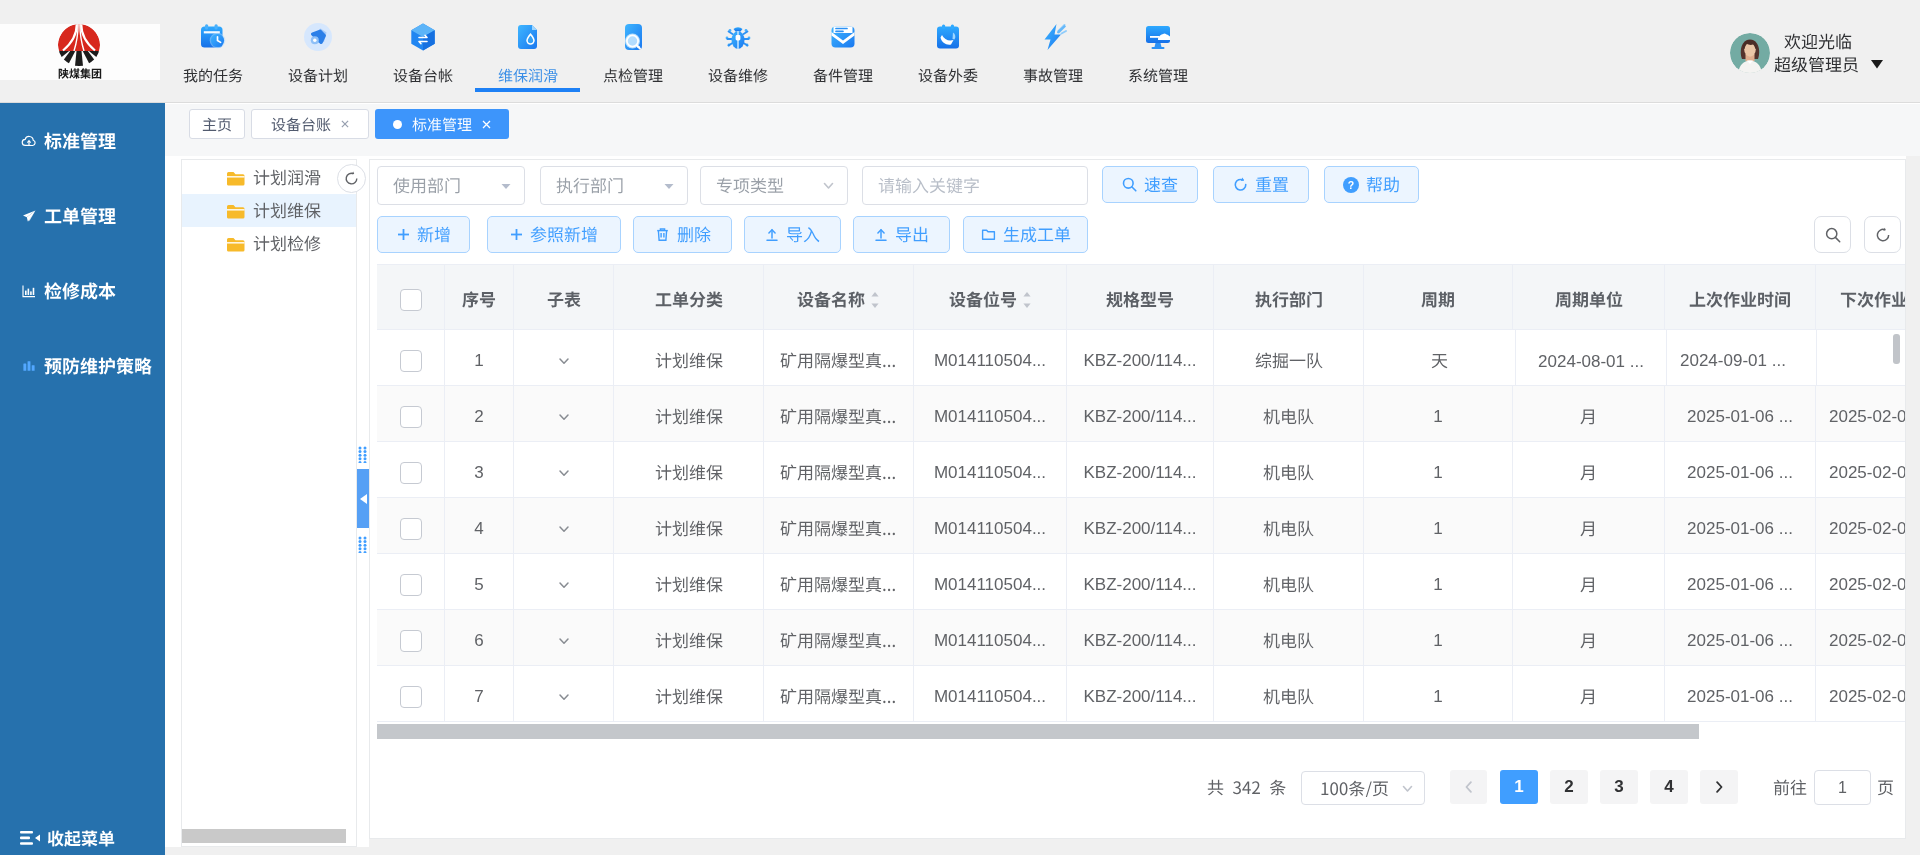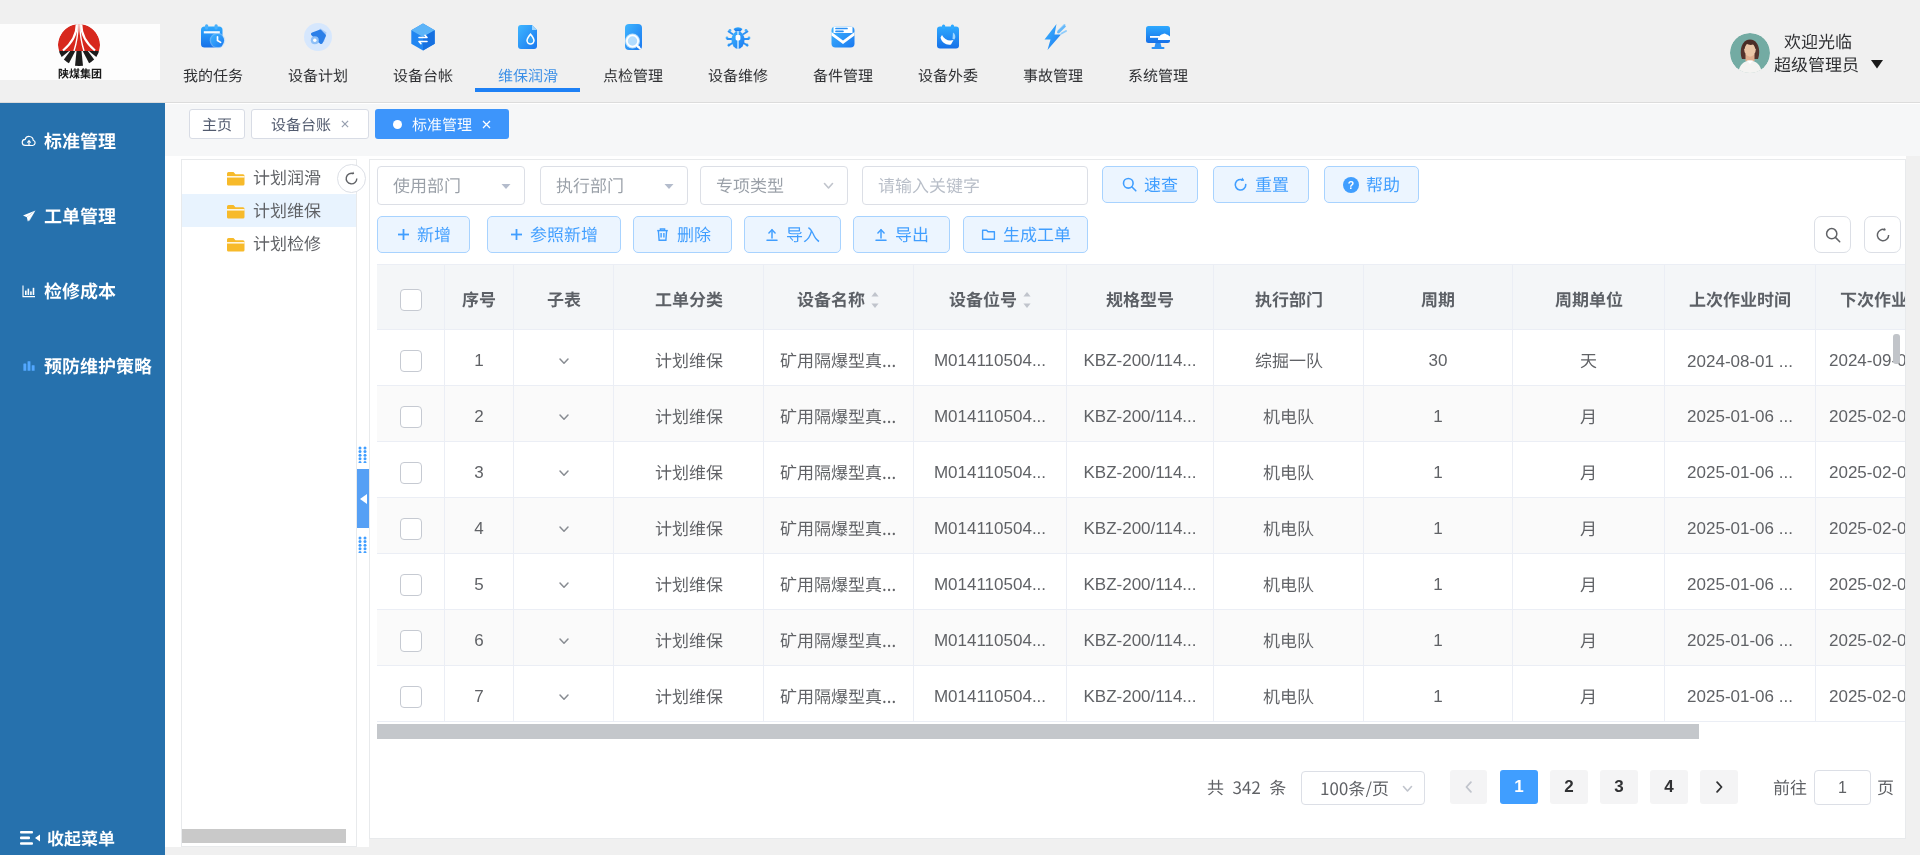--- a/index.html
+++ b/index.html
@@ -961,25 +961,20 @@
       <div class="fxc" style="width:150px;height:100%;border-right:1px solid #ebeef5;overflow:hidden">
         <div style="margin-top:6px;display:flex;align-items:center">
           <svg style="width:68.0px;height:17.0px;" viewBox="0 -880 4000 1000" fill="#606266">
             <path transform="translate(0,0)" d="M490 -538V-471H854V-538ZM493 -223C456 -153 398 -76 345 -23C361 -13 391 9 404 22C457 -36 519 -123 562 -200ZM777 -197C824 -130 877 -41 901 14L969 -19C944 -73 889 -160 841 -224ZM45 -53 59 18C147 -5 262 -34 373 -62L366 -126C246 -98 125 -69 45 -53ZM392 -354V-288H638V-4C638 6 634 9 621 10C610 11 568 11 523 10C532 29 542 57 545 75C610 76 650 76 677 65C704 53 711 35 711 -3V-288H944V-354ZM602 -826C620 -792 639 -751 652 -716H407V-548H478V-651H865V-548H939V-716H734C722 -753 698 -805 673 -845ZM61 -423C76 -430 100 -436 225 -452C181 -386 140 -333 121 -313C91 -276 68 -251 46 -247C55 -230 66 -196 69 -182C89 -194 121 -203 361 -252C359 -267 359 -295 361 -314L172 -280C248 -369 323 -480 387 -590L328 -626C309 -589 288 -551 266 -516L133 -502C191 -588 249 -700 292 -807L224 -838C186 -717 116 -586 93 -553C72 -519 56 -494 38 -491C47 -472 58 -438 61 -423Z"></path>
             <path transform="translate(1000,0)" d="M368 -797V-491C368 -334 361 -115 281 41C298 48 328 69 340 81C425 -82 438 -325 438 -491V-546H923V-797ZM438 -733H852V-610H438ZM472 -197V40H865V75H928V-197H865V-22H727V-254H912V-477H848V-315H727V-514H664V-315H549V-476H488V-254H664V-22H535V-197ZM162 -839V-638H42V-568H162V-348C111 -332 65 -318 28 -309L47 -235L162 -273V-14C162 0 157 4 145 4C133 5 94 5 51 4C60 24 69 55 72 73C135 74 174 71 198 59C223 48 232 27 232 -14V-296L334 -329L324 -398L232 -369V-568H329V-638H232V-839Z"></path>
             <path transform="translate(2000,0)" d="M44 -431V-349H960V-431Z"></path>
             <path transform="translate(3000,0)" d="M101 -799V78H172V-731H332C309 -664 277 -576 246 -504C323 -425 345 -357 345 -302C345 -272 339 -245 322 -234C312 -228 301 -226 288 -225C272 -224 251 -225 226 -226C239 -206 246 -175 247 -156C271 -155 297 -155 319 -157C340 -160 359 -166 374 -176C404 -197 416 -240 416 -295C416 -358 399 -430 320 -513C356 -592 396 -689 427 -770L374 -802L362 -799ZM621 -839C620 -497 626 -146 342 27C363 41 387 63 399 82C551 -15 625 -162 662 -331C700 -190 772 -17 918 80C930 61 952 38 974 24C749 -118 704 -439 689 -533C697 -633 697 -736 698 -839Z"></path>
           </svg>
         </div>
       </div>
-      <div class="fxc" style="width:149px;height:100%;border-right:1px solid #ebeef5;overflow:hidden">
-        <div style="margin-top:6px;display:flex;align-items:center">
-          <span style="font-size:17px;color:#606266">30</span>
-        </div>
-      </div>
       <div class="fxc" style="width:152px;height:100%;border-right:1px solid #ebeef5;overflow:hidden">
         <div style="margin-top:6px;display:flex;align-items:center">
           <svg style="width:17.0px;height:17.0px;" viewBox="0 -880 1000 1000" fill="#606266">
             <path transform="translate(0,0)" d="M66 -455V-379H434C398 -238 300 -90 42 15C58 30 81 60 91 78C346 -27 455 -175 501 -323C582 -127 715 11 915 77C926 56 949 26 966 10C763 -49 625 -189 555 -379H937V-455H528C532 -494 533 -532 533 -568V-687H894V-763H102V-687H454V-568C454 -532 453 -494 448 -455Z"></path>
           </svg>
         </div>
       </div>
       <div class="fxc" style="width:151px;height:100%;border-right:1px solid #ebeef5;overflow:hidden">
         <div style="margin-top:8px;display:flex;align-items:flex-start">
           <span style="font-size:17px;color:#606266">2024-08-01 ...</span>

